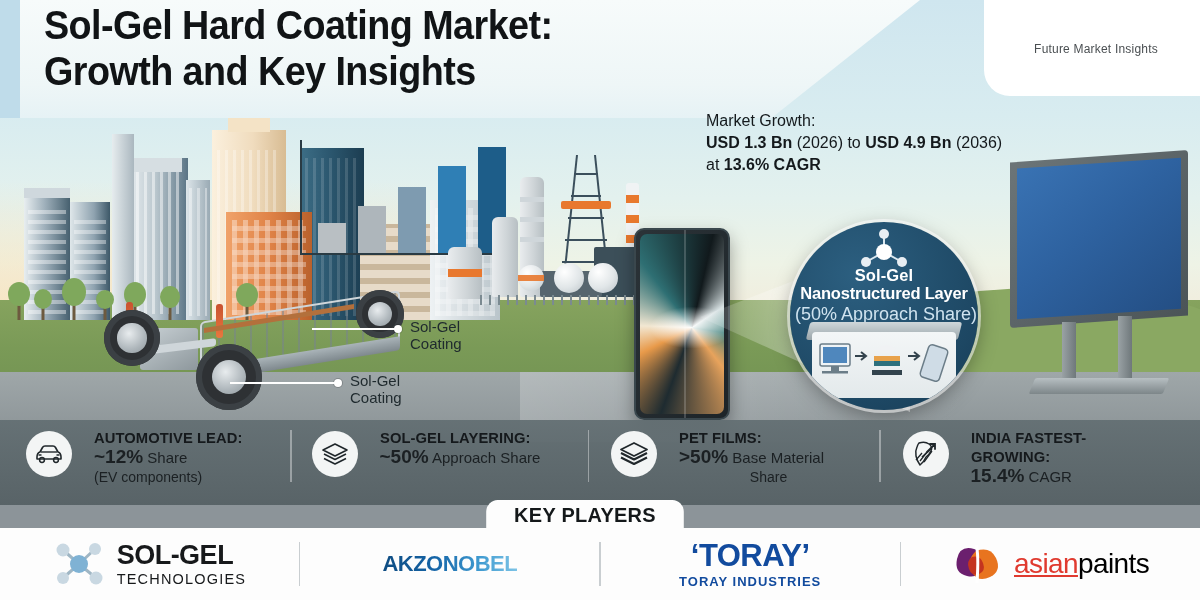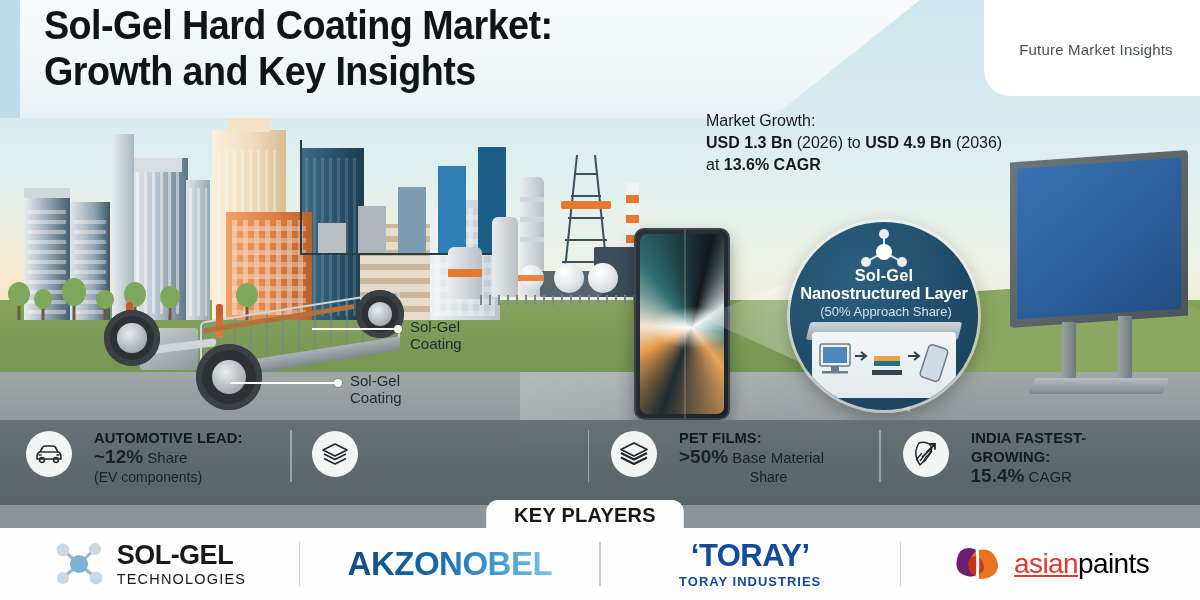--- a/index.html
+++ b/index.html
@@ -107,21 +107,21 @@
     position:absolute; left:790px; top:222px; width:188px; height:188px; border-radius:50%;
     background:radial-gradient(circle at 35% 28%, #2c5f80, #1d4763 70%, #163a53);
     box-shadow:0 0 0 3px rgba(255,255,255,.55), 0 6px 20px rgba(0,0,0,.35);
     overflow:hidden; text-align:center;
   }
   .callout .molecule { position:absolute; left:50%; top:6px; transform:translateX(-50%); }
   .callout .c-t1 { position:absolute; left:0; right:0; top:44px; color:#fff;
      font-size:16.5px; font-weight:bold; letter-spacing:.1px; }
   .callout .c-t2 { position:absolute; left:0; right:0; top:62px; color:#fff;
      font-size:16.5px; font-weight:bold; letter-spacing:-.2px; }
-  .callout .c-t3 { position:absolute; left:4px; right:0; top:82px; color:#cfe3ef; font-size:13px; }
+  .callout .c-t3 { position:absolute; left:4px; right:0; top:82px; color:#cfe3ef; font-size:18px; }
   .callout .proc {
     position:absolute; left:22px; top:110px; width:144px; height:66px;
     background:linear-gradient(180deg,#f3f6f7,#e3e9eb); border-radius:4px;
   }
   .callout .lid {
     position:absolute; left:18px; top:100px; width:152px; height:18px;
     background:linear-gradient(180deg,#cfd7da,#9aa5aa);
     border-radius:3px; transform:skewX(-14deg);
   }
 
@@ -165,21 +165,21 @@
     color:#111416; letter-spacing:-.6px;
     transform:scaleX(.92); transform-origin:left top;
   }
   .logo-box {
     position:absolute; right:0; top:0; width:216px; height:96px;
     background:#ffffff; border-bottom-left-radius:26px;
     display:flex; flex-direction:column; align-items:center; justify-content:center;
   }
   .logo-fmi { font-size:46px; font-weight:bold; color:#1c75bc; letter-spacing:-1px; line-height:40px;
      font-family:"DejaVu Sans", sans-serif; position:relative; }
-  .logo-sub { font-size:15px; color:#4a4f52; letter-spacing:.2px; margin-top:2px;padding-left:8px; }
+  .logo-sub { font-size:12px; color:#4a4f52; letter-spacing:.2px; margin-top:2px;padding-left:8px; }
   .logo-dots { position:absolute; left:50%; top:-7px; transform:translateX(-50%); display:flex; gap:5px; }
   .logo-dots span { width:11px; height:11px; border-radius:50%; display:block; }
 
   
   .mg { position:absolute; left:706px; top:110px; width:360px; color:#14191c;
      font-size:16px; line-height:22px; }
   .mg b { font-weight:bold; }
 
   
   .stats {
@@ -213,21 +213,21 @@
     background:#fdfdfd; display:flex; align-items:center;
   }
   .player { flex:1; display:flex; align-items:center; justify-content:center; gap:10px; height:100%; }
   .p-div { width:1.5px; height:44px; background:#c9ced1; }
 
   .sg-mark { position:relative; width:54px; height:48px; flex:none; }
   .sg-text { line-height:1; }
   .sg-t1 { font-size:27px; font-weight:bold; color:#17191b; letter-spacing:-.5px; }
   .sg-t2 { font-size:14.5px; color:#17191b; letter-spacing:1.2px; margin-top:3px; }
 
-  .akzo { font-size:33px; font-weight:bold; letter-spacing:-.5px;
+  .akzo { font-size:22px; font-weight:bold; letter-spacing:-.5px;
      background:linear-gradient(90deg,#0f4c81 0%,#1565a8 40%,#3f9ad0 72%,#7cc3e6 100%);
      -webkit-background-clip:text; background-clip:text; color:transparent; }
 
   .toray { text-align:center; line-height:1; }
   .toray-1 { font-size:31px; font-weight:bold; color:#124b9e; letter-spacing:-.5px; }
   .toray-2 { font-size:13px; font-weight:bold; color:#124b9e; letter-spacing:1px; margin-top:4px; }
 
   .ap-mark { position:relative; width:52px; height:42px; flex:none; }
   .ap-text { font-size:28px; letter-spacing:-.6px; }
   .ap-a { color:#e03a2f;text-decoration:underline; } .ap-p { color:#000000; }
@@ -473,20 +473,28 @@
     <div class="divider"></div>
 
     <div class="stat" style="width:296px;padding-left:20px;">
       <div class="circle">
         <svg width="30" height="26" viewBox="0 0 30 26">
           <path d="M15 3 L27 9 L15 15 L3 9 Z" fill="none" stroke="#20272b" stroke-width="1.6" stroke-linejoin="round"></path>
           <path d="M4 13 L15 18.5 L26 13" fill="none" stroke="#20272b" stroke-width="1.6" stroke-linejoin="round"></path>
           <path d="M4 17.5 L15 23 L26 17.5" fill="none" stroke="#20272b" stroke-width="1.6" stroke-linejoin="round"></path>
         </svg>
       </div>
+      <div class="txt">
+        <div class="t1">SOL-GEL LAYERING:</div>
+        <div class="t2">
+          <b>~50%</b>
+          <span>Approach Share</span>
+        </div>
+        <div class="t3"></div>
+      </div>
     </div>
     <div class="divider"></div>
 
     <div class="stat" style="width:290px;padding-left:22px;">
       <div class="circle">
         <svg width="30" height="26" viewBox="0 0 30 26">
           <path d="M15 2 L28 8.5 L15 15 L2 8.5 Z" fill="none" stroke="#20272b" stroke-width="1.8" stroke-linejoin="round"></path>
           <path d="M2 12 L15 18.5 L28 12" fill="none" stroke="#20272b" stroke-width="2.2" stroke-linejoin="round"></path>
           <path d="M2 16.5 L15 23 L28 16.5" fill="none" stroke="#20272b" stroke-width="2.2" stroke-linejoin="round"></path>
         </svg>

